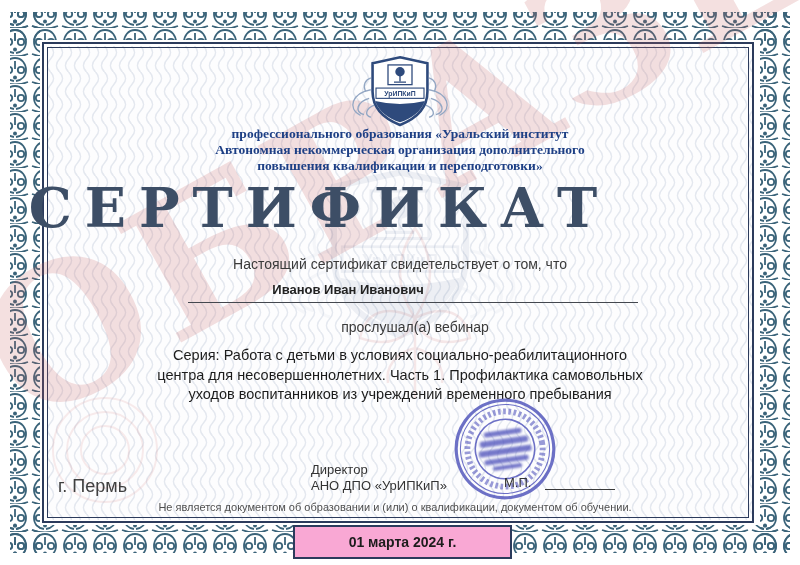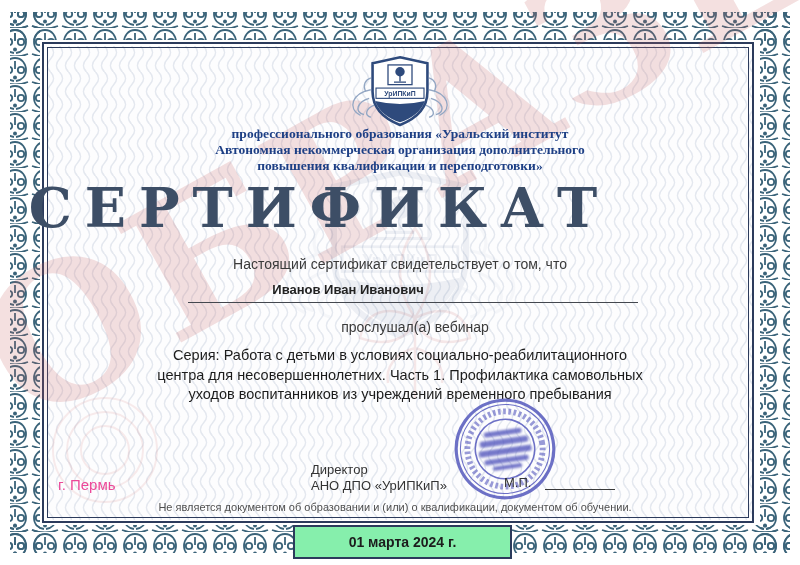--- a/index.html
+++ b/index.html
@@ -27,28 +27,28 @@
        font-family:"Liberation Serif",serif;font-weight:bold;font-size:13.5px;line-height:16px;color:#1d3f85;}
   .title{left:0;top:176px;width:639px;text-align:center;
        font-family:"DejaVu Serif",serif;font-weight:bold;font-size:54px;letter-spacing:13px;color:#3d4e66;}
   .statement{left:0;top:256px;width:800px;text-align:center;font-size:14px;color:#3a3a3a;}
   .recipient{left:0;top:282px;width:696px;text-align:center;font-size:13px;font-weight:bold;color:#222;}
   .name-line{left:188px;top:302px;width:450px;height:0;border-top:1.5px solid #44484f;}
   .action{left:0;top:319px;width:760px;text-align:center;font-size:14px;color:#3a3a3a;padding-left:35px;}
   .course{left:100px;top:346px;width:600px;text-align:center;
        font-size:14.5px;font-weight:normal;line-height:19.5px;color:#1c1c1c;}
 
-  .city{left:58px;top:476px;font-size:15px;color:#ec4899;}
+  .city{left:58px;top:476px;font-size:18px;color:#404040;}
   .signer{left:263px;top:462px;font-size:13px;line-height:16px;color:#333;margin-left:48px;}
   .stamp{left:452px;top:396px;}
   .mp{left:504px;top:475px;font-size:13px;color:#333;}
   .sign-line{left:545px;top:489px;width:70px;height:0;border-top:1.5px solid #3a3a3a;}
   .disclaimer{left:0;top:501px;width:790px;text-align:center;font-size:11px;color:#4f4f4f;}
 
-  .datebox{left:293px;top:525px;width:219px;height:34px;background:#86efac;border:2px solid #2c3b5c;
+  .datebox{left:293px;top:525px;width:219px;height:34px;background:#f9a8d4;border:2px solid #2c3b5c;
        box-sizing:border-box;text-align:center;line-height:30px;font-size:14px;font-weight:bold;color:#1c1c1c;}
 </style>
 </head>
 <body>
 
 <div class="page">
 
   <svg width="0" height="0" style="position:absolute" aria-hidden="true">
     <defs>
       <symbol id="logo-sym" viewBox="0 0 140 92">

